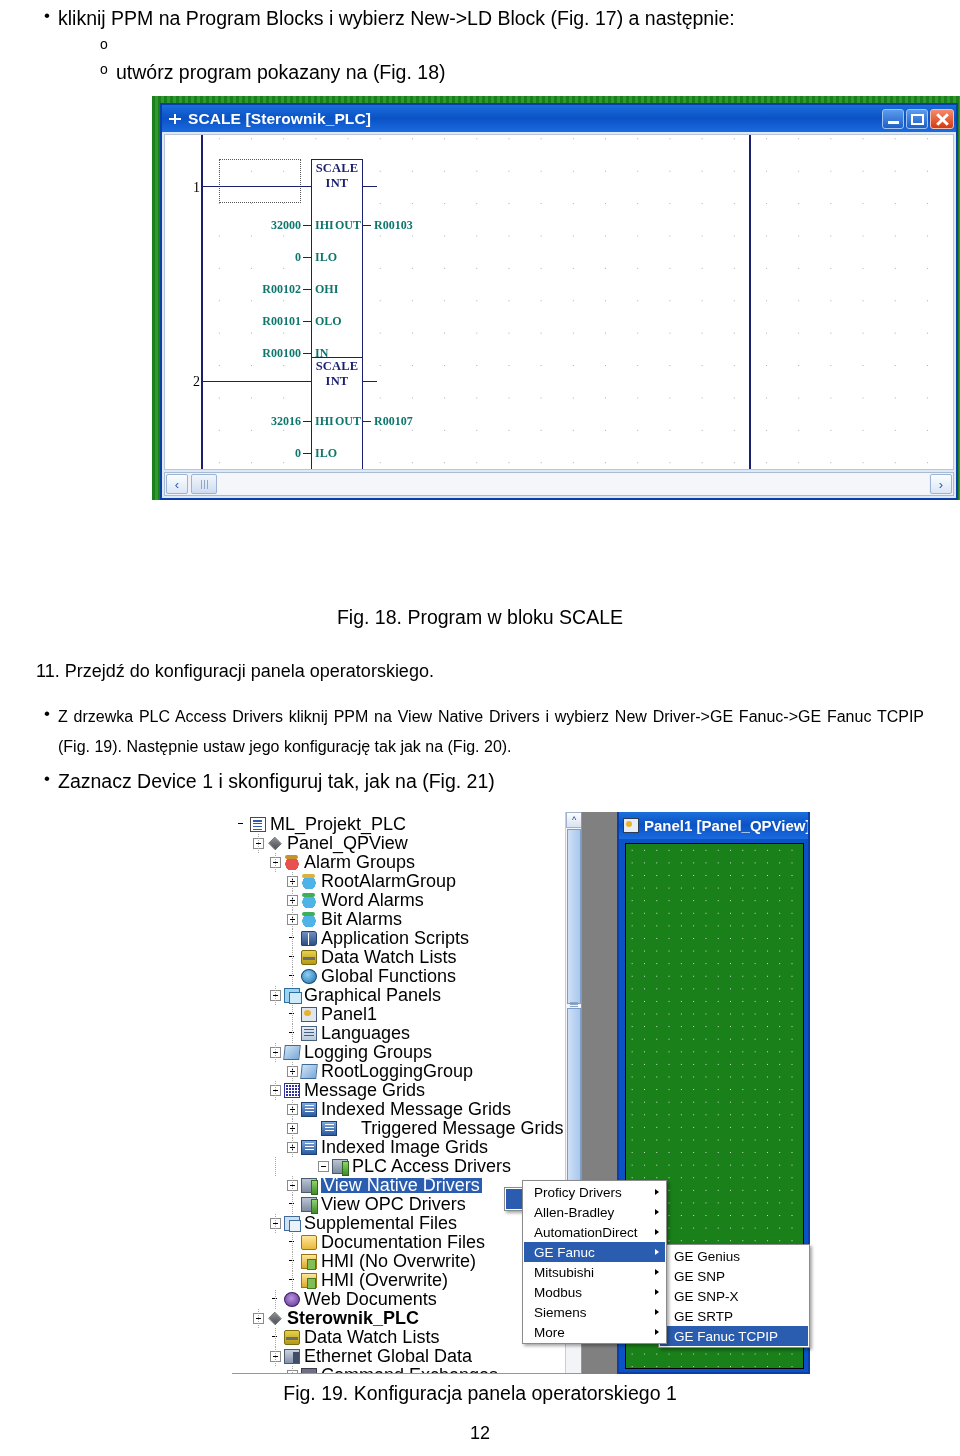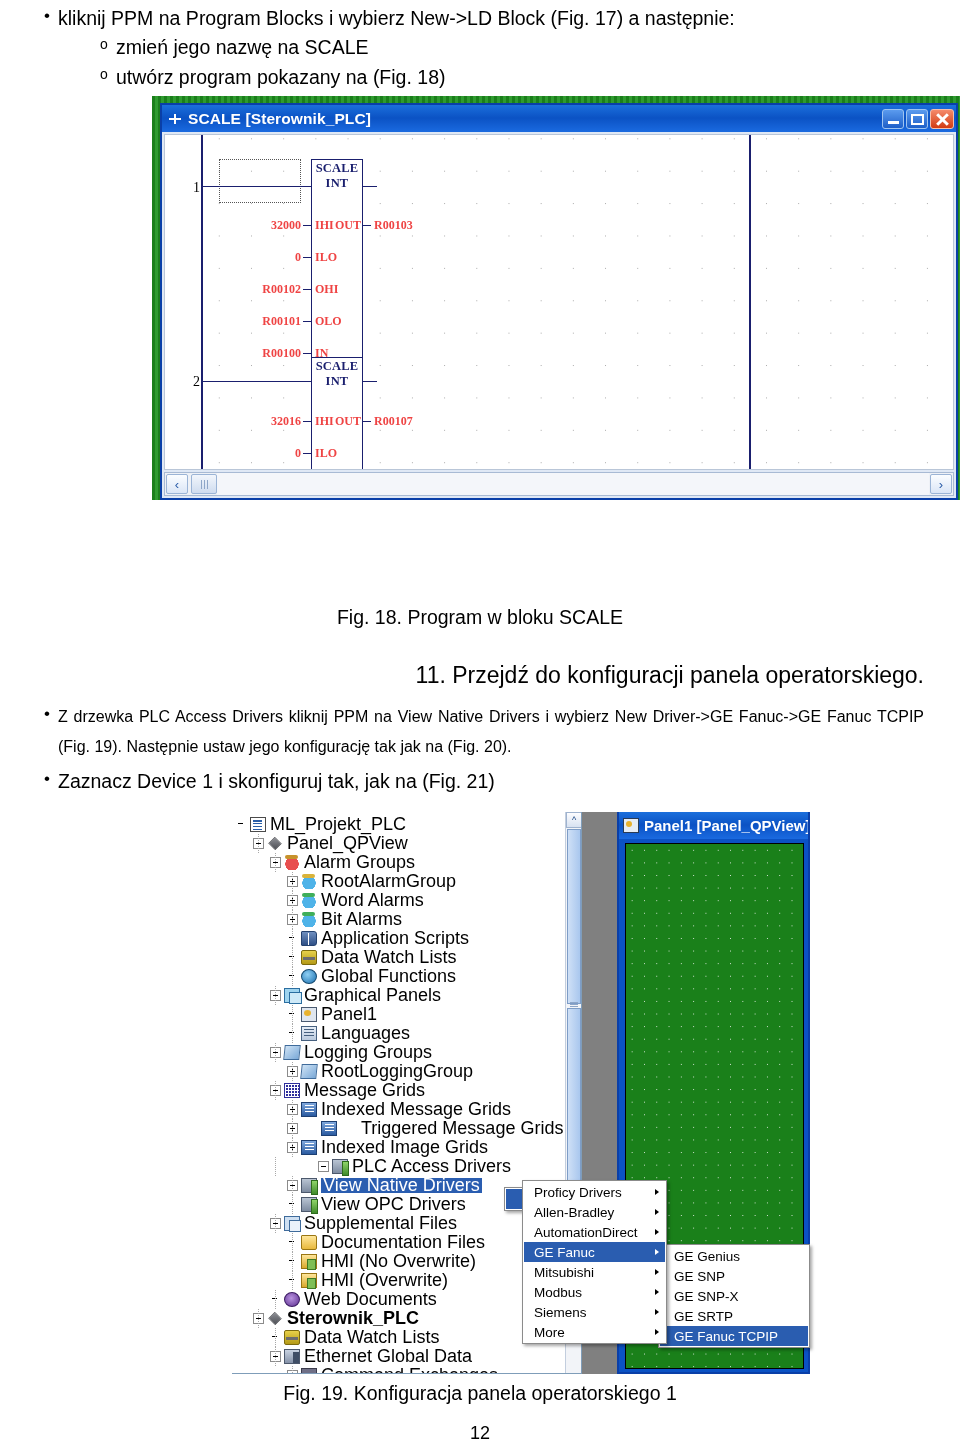--- a/index.html
+++ b/index.html
@@ -27,21 +27,21 @@
   .bullet-l2 {
     display:flex; align-items:flex-start;
     font-size:19.5px; line-height:1.55;
     margin-left:56px;
   }
   .bullet-l2 .circ {
     width:24px; flex:0 0 24px; text-align:center;
     font-size:14px; line-height:1.8;
   }
   .numbered {
-    font-size:23px; line-height:1.5; margin:10px 0 0 0;text-align:right;
+    font-size:18px; line-height:1.5; margin:10px 0 0 0;
   }
   .para-justify {
     font-size:16px; line-height:1.85; text-align:justify;
   }
   .figcaption {
     text-align:center; font-size:19.5px; margin-top:6px;
   }
   .pagenum {
     position:absolute; left:0; right:0; bottom:12px;
     text-align:center; font-size:18px;
@@ -129,21 +129,21 @@
   .lblock .bx{
     position:absolute; border:1.4px solid #1a1f6e; background:#fff;
   }
   .lblock .bx .hdr{
     text-align:center; font-family:"Liberation Serif", serif;
     font-size:12.5px; line-height:13px; color:#1a1f6e;
     padding-top:2px; font-weight:600; letter-spacing:.2px;
   }
   .pin{
     position:absolute; font-family:"Liberation Serif", serif;
-    font-size:12px; color:#ef4444; white-space:nowrap; font-weight:600;
+    font-size:12px; color:#0f766e; white-space:nowrap; font-weight:600;
   }
   .pin.r{ text-align:right; }
   .wire{ position:absolute; background:#1a1f6e; height:1.4px; }
   .selbox{
     position:absolute; border:1.4px dotted #555; background:transparent;
   }
 
   .hscroll18{
     position:absolute; left:2px; right:2px; bottom:2px; height:24px;
     background:#eef1f6; border:1px solid #a8bad4;
@@ -329,21 +329,20 @@
 
 <div class="doc">
 
   <div class="bullet-l1">
     <span class="dot">•</span>
     <span>kliknij PPM na Program Blocks i wybierz New-&gt;LD Block (Fig. 17) a następnie:</span>
   </div>
 
   <div class="bullet-l2">
     <span class="circ">o</span>
-    <span>zmień jego nazwę na SCALE</span>
   </div>
 
   <div class="bullet-l2">
     <span class="circ">o</span>
     <span>utwórz program pokazany na (Fig. 18)</span>
   </div>
 </div>
 
 <div class="fig18-wrap">
   <div class="green-frame"></div>

